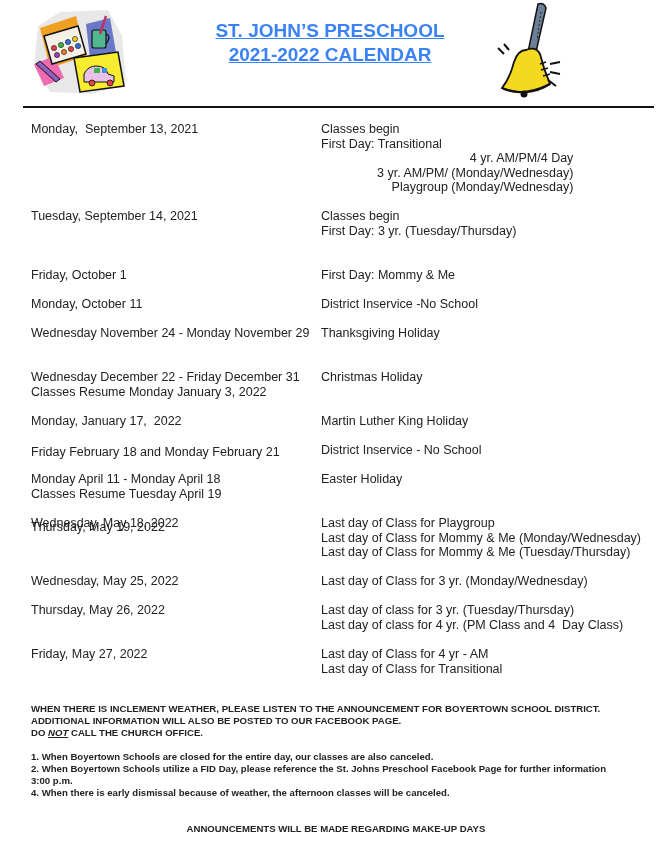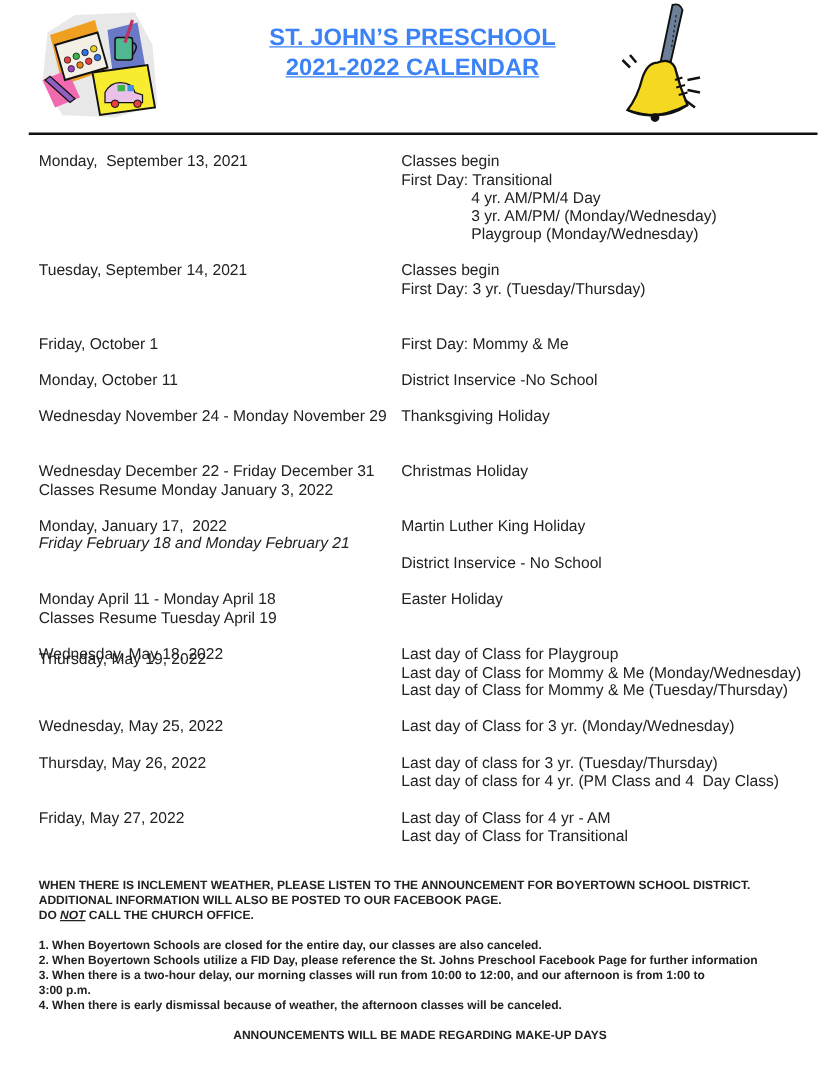--- a/index.html
+++ b/index.html
@@ -10,21 +10,21 @@
            color: #3b82f6; line-height: 23px; }
   #t1 { top: 19px; }
   #t2 { top: 43px; }
   .clip-left { position: absolute; left: 30px; top: 6px; width: 100px; height: 90px; }
   .clip-right { position: absolute; left: 492px; top: 0px; width: 72px; height: 104px; }
   .rule { position: absolute; left: 23px; width: 631px; top: 106px; height: 2px; background: #111111; }
   .ev { position: absolute; font-size: 12.5px; line-height: 14.6px; color: #222222; white-space: pre; }
   .line { display: block; }
   .date-col { left: 31px; }
   .desc-col { left: 321px; }
-  .ind1 { padding-left: 56px; }
+  .ind1 { padding-left: 56px; text-align: right; }
   .ind2 { padding-left: 87px; }
   .notice { position: absolute; left: 31px; width: 630px; font-size: 9.6px; font-weight: bold;
             line-height: 12px; color: #222222; }
   .notice .line { white-space: nowrap; }
   .u { text-decoration: underline; font-style: italic; }
   .footer { position: absolute; left: 0; width: 672px; text-align: center; top: 823px;
             font-size: 9.6px; font-weight: bold; color: #222222; }
 </style>
 </head>
 <body>
@@ -84,21 +84,21 @@
     <div class="ev date-col" style="top: 268px;"><span class="line">Friday, October 1</span></div>
     <div class="ev desc-col" style="top: 268px;"><span class="line">First Day: Mommy &amp; Me</span></div>
     <div class="ev date-col" style="top: 297px;"><span class="line">Monday, October 11</span></div>
     <div class="ev desc-col" style="top: 297px;"><span class="line">District Inservice -No School</span></div>
     <div class="ev date-col" style="top: 326px;"><span class="line">Wednesday November 24 - Monday November 29</span></div>
     <div class="ev desc-col" style="top: 326px;"><span class="line">Thanksgiving Holiday</span></div>
     <div class="ev date-col" style="top: 370px;"><span class="line">Wednesday December 22 - Friday December 31</span><span class="line">Classes Resume Monday January 3, 2022</span></div>
     <div class="ev desc-col" style="top: 370px;"><span class="line">Christmas Holiday</span></div>
     <div class="ev date-col" style="top: 414px;"><span class="line">Monday, January 17,  2022</span></div>
     <div class="ev desc-col" style="top: 414px;"><span class="line">Martin Luther King Holiday</span></div>
-    <div class="ev date-col" style="top: 427px; font-style: italic;"><span class="line">Friday February 18 and Monday February 21</span></div>
+    <div class="ev date-col" style="top: 445px;"><span class="line">Friday February 18 and Monday February 21</span></div>
     <div class="ev desc-col" style="top: 443px;"><span class="line">District Inservice - No School</span></div>
     <div class="ev date-col" style="top: 472px;"><span class="line">Monday April 11 - Monday April 18</span><span class="line">Classes Resume Tuesday April 19</span></div>
     <div class="ev desc-col" style="top: 472px;"><span class="line">Easter Holiday</span></div>
     <div class="ev date-col" style="top: 516px;"><span class="line">Wednesday, May 18, 2022</span></div>
     <div class="ev desc-col" style="top: 516px;"><span class="line">Last day of Class for Playgroup</span><span class="line">Last day of Class for Mommy &amp; Me (Monday/Wednesday)</span></div>
     <div class="ev date-col" style="top: 520px;"><span class="line">Thursday, May 19, 2022</span></div>
     <div class="ev desc-col" style="top: 545px;"><span class="line">Last day of Class for Mommy &amp; Me (Tuesday/Thursday)</span></div>
     <div class="ev date-col" style="top: 574px;"><span class="line">Wednesday, May 25, 2022</span></div>
     <div class="ev desc-col" style="top: 574px;"><span class="line">Last day of Class for 3 yr. (Monday/Wednesday)</span></div>
     <div class="ev date-col" style="top: 603px;"><span class="line">Thursday, May 26, 2022</span></div>
@@ -109,18 +109,17 @@
 
 <div class="notice" style="top:703px;">
   <span class="line">WHEN THERE IS INCLEMENT WEATHER, PLEASE LISTEN TO THE ANNOUNCEMENT FOR BOYERTOWN SCHOOL DISTRICT.</span>
   <span class="line">ADDITIONAL INFORMATION WILL ALSO BE POSTED TO OUR FACEBOOK PAGE.</span>
   <span class="line"><span>DO </span><span class="u">NOT</span><span> CALL THE CHURCH OFFICE.</span></span>
 </div>
 
 <div class="notice" style="top:751px;">
   <span class="line">1. When Boyertown Schools are closed for the entire day, our classes are also canceled.</span>
   <span class="line">2. When Boyertown Schools utilize a FID Day, please reference the St. Johns Preschool Facebook Page for further information</span>
-  <span class="line">3. When there is a two-hour delay, our morning classes will run from 10:00 to 12:00, and our afternoon is from 1:00 to</span>
   <span class="line">3:00 p.m.</span>
   <span class="line">4. When there is early dismissal because of weather, the afternoon classes will be canceled.</span>
 </div>
 
 <div class="footer">ANNOUNCEMENTS WILL BE MADE REGARDING MAKE-UP DAYS</div>
 
 </body></html>

